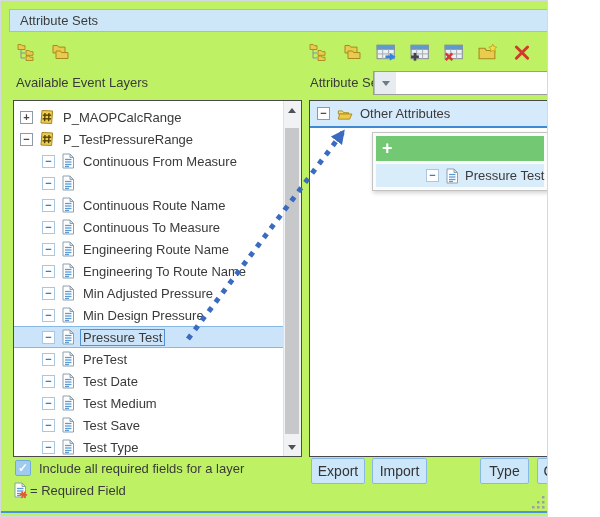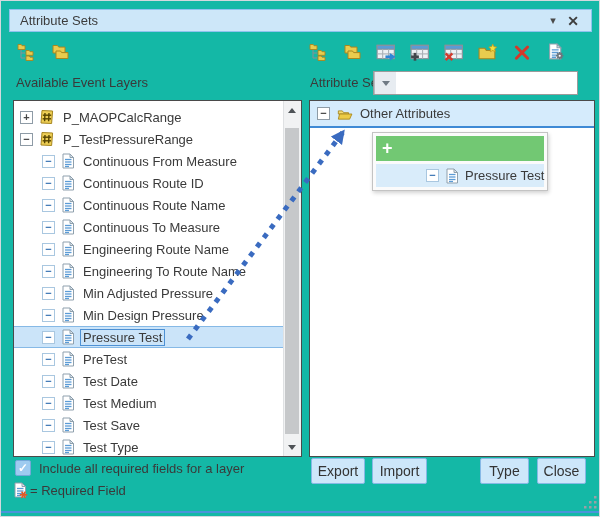--- a/index.html
+++ b/index.html
@@ -1,16 +1,16 @@
 <!DOCTYPE html>
 <html><head>
 <meta charset="utf-8">
 <style>
   html,body{margin:0;padding:0;background:#fff;}
-  .screen{position:relative;width:600px;height:517px;background:#14b8a6;border:1px solid #d3d9de;
+  .screen{position:relative;width:548px;height:517px;background:#bef264;border:1px solid #d3d9de;
           box-sizing:border-box;overflow:hidden;color:#3a3a3a;
           font-family:"Liberation Sans",sans-serif;font-size:13px;}
   
   .titlebar{position:absolute;left:8px;top:8px;width:583px;height:23px;background:#cde7f9;
             border:1px solid #8fc3ef;box-sizing:border-box;display:flex;align-items:center;
             padding:0 8px 0 10px;}
   .titlebar .title{flex:1;color:#3c3c3c;}
   .win-btn{width:20px;text-align:center;color:#4a4a4a;cursor:default;}
   .win-btn.menu{font-size:11px;}
   .win-btn.close{font-size:14px;font-weight:bold;color:#3e3e3e;}
@@ -280,21 +280,20 @@
           <svg class="i14">
             <use href="#sym-doc"></use>
           </svg>
           <span class="tlbl">Continuous From Measure</span>
         </div>
       <div class="trow lvl1">
           <span class="exp">−</span>
           <svg class="i14">
             <use href="#sym-doc"></use>
           </svg>
-          <span class="tlbl">Continuous Route ID</span>
         </div>
       <div class="trow lvl1">
           <span class="exp">−</span>
           <svg class="i14">
             <use href="#sym-doc"></use>
           </svg>
           <span class="tlbl">Continuous Route Name</span>
         </div>
       <div class="trow lvl1">
           <span class="exp">−</span>

